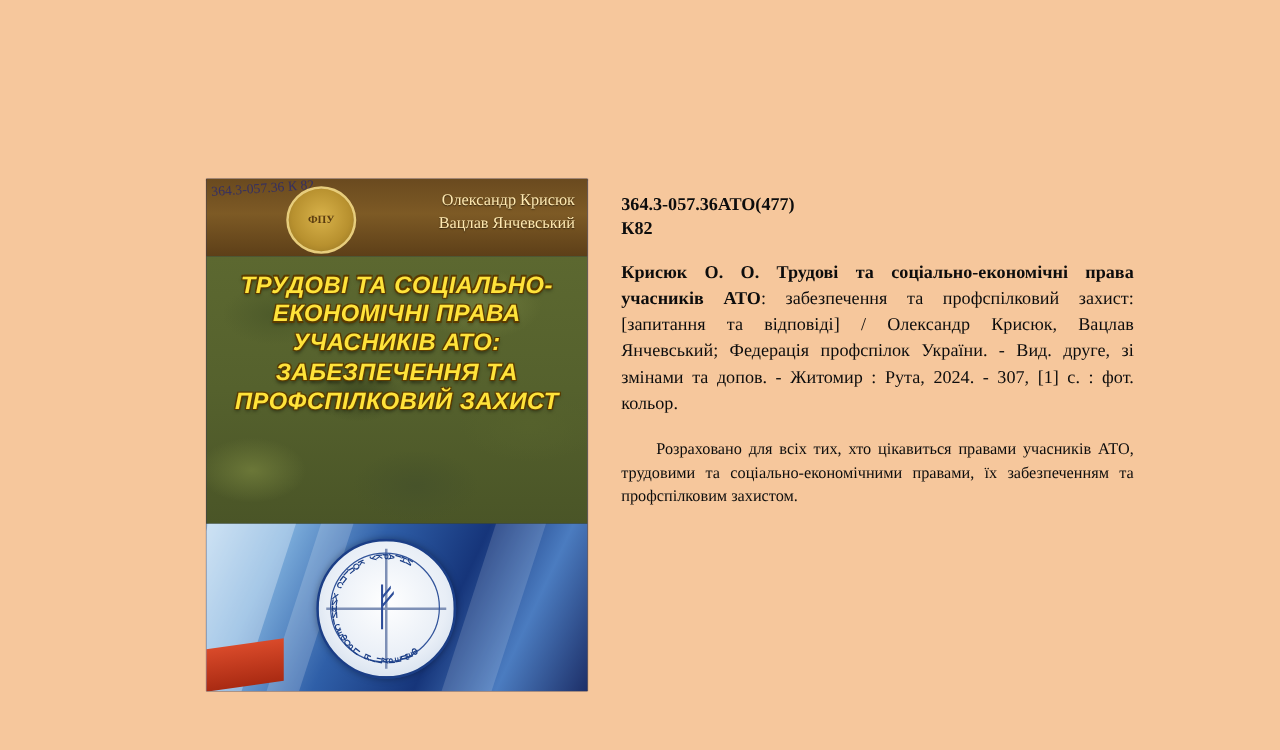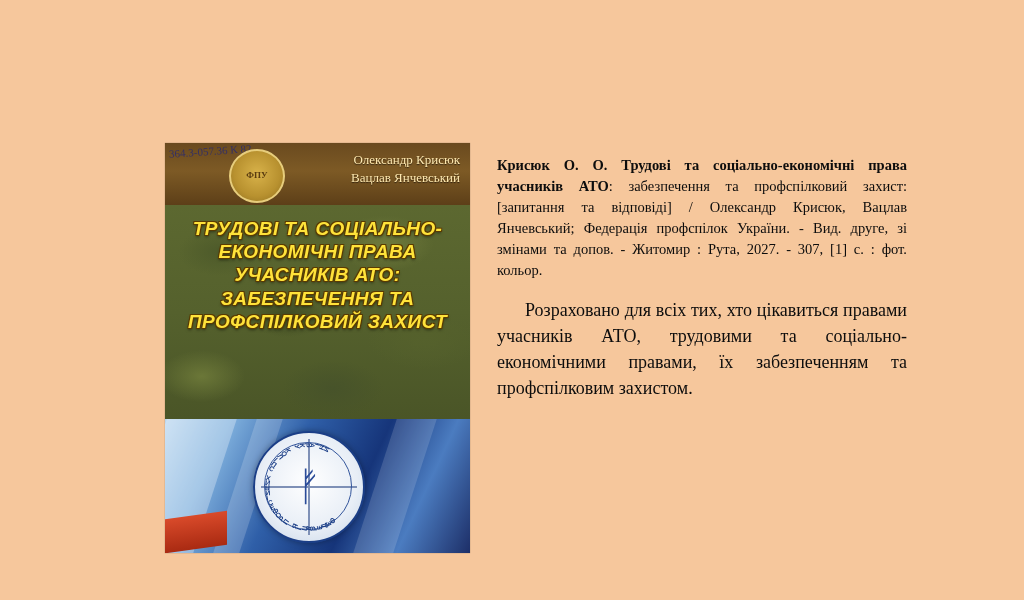--- a/index.html
+++ b/index.html
@@ -222,21 +222,21 @@
   .description {
     font-family: "Liberation Serif", serif;
     font-size: 14.5px;
     line-height: 1.45;
     text-align: justify;
   }
   .description b { font-weight: bold; margin-top: 24px; }
   .annotation {
     margin-top: 16px;
     font-family: "Liberation Serif", serif;
-    font-size: 18px;
+    font-size: 13px;
     line-height: 1.45;
     text-align: justify;
     text-indent: 28px;
   }
 </style>
 </head>
 <body>
 
 <div class="slide">
 
@@ -304,19 +304,23 @@
             <span style="transform: rotate(9.42857deg) translate(0px, -44px) rotate(90deg);">А</span>
             <span style="transform: rotate(16.2857deg) translate(0px, -44px) rotate(90deg);">Ї</span>
             <span style="transform: rotate(23.1429deg) translate(0px, -44px) rotate(90deg);">Н</span>
             <span style="transform: rotate(30deg) translate(0px, -44px) rotate(90deg);">И</span>
           </div>
         </div>
     </div>
   </div>
 
   <div class="entry">
-
-    <div class="description"><b>Крисюк О. О</b><b>. Трудові та соціально-економічні права учасників АТО</b><span>: забезпечення та профспілковий захист: [запитання та відповіді] / Олександр Крисюк, Вацлав Янчевський; Федерація профспілок України. - Вид. друге, зі змінами та допов. - Житомир : Рута, 2027. - 307, [1] с. : фот. кольор.</span></div>
+    <div class="call-number">
+      <div>364.3-057.36АТО(477)</div>
+      <div>К82</div>
+    </div>
+
+    <div class="description"><b>Крисюк О. О</b><b>. Трудові та соціально-економічні права учасників АТО</b><span>: забезпечення та профспілковий захист: [запитання та відповіді] / Олександр Крисюк, Вацлав Янчевський; Федерація профспілок України. - Вид. друге, зі змінами та допов. - Житомир : Рута, 2024. - 307, [1] с. : фот. кольор.</span></div>
 
     <div class="annotation">Розраховано для всіх тих, хто цікавиться правами учасників АТО, трудовими та соціально-економічними правами, їх забезпеченням та профспілковим захистом.</div>
   </div>
 
 </div>
 
 </body></html>

